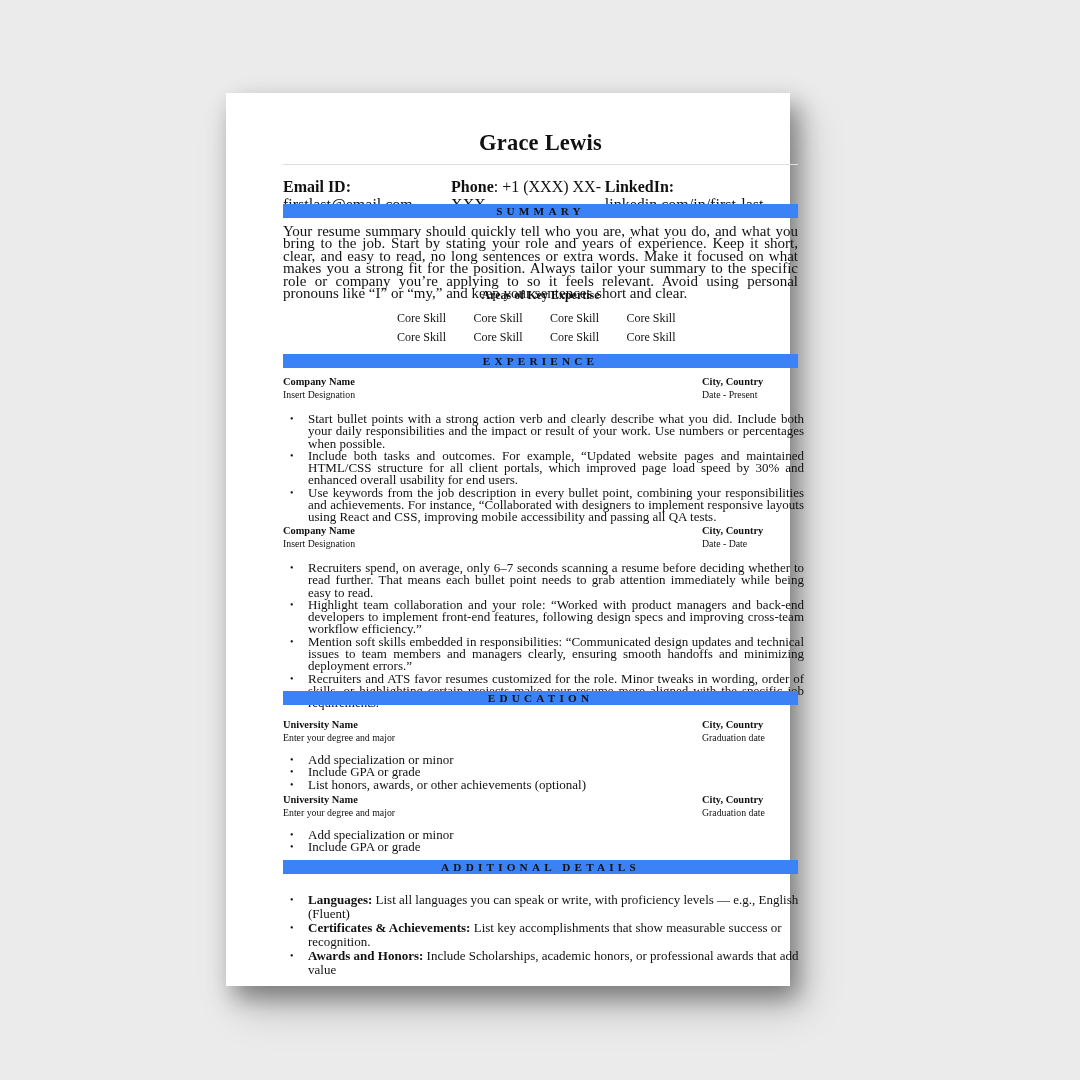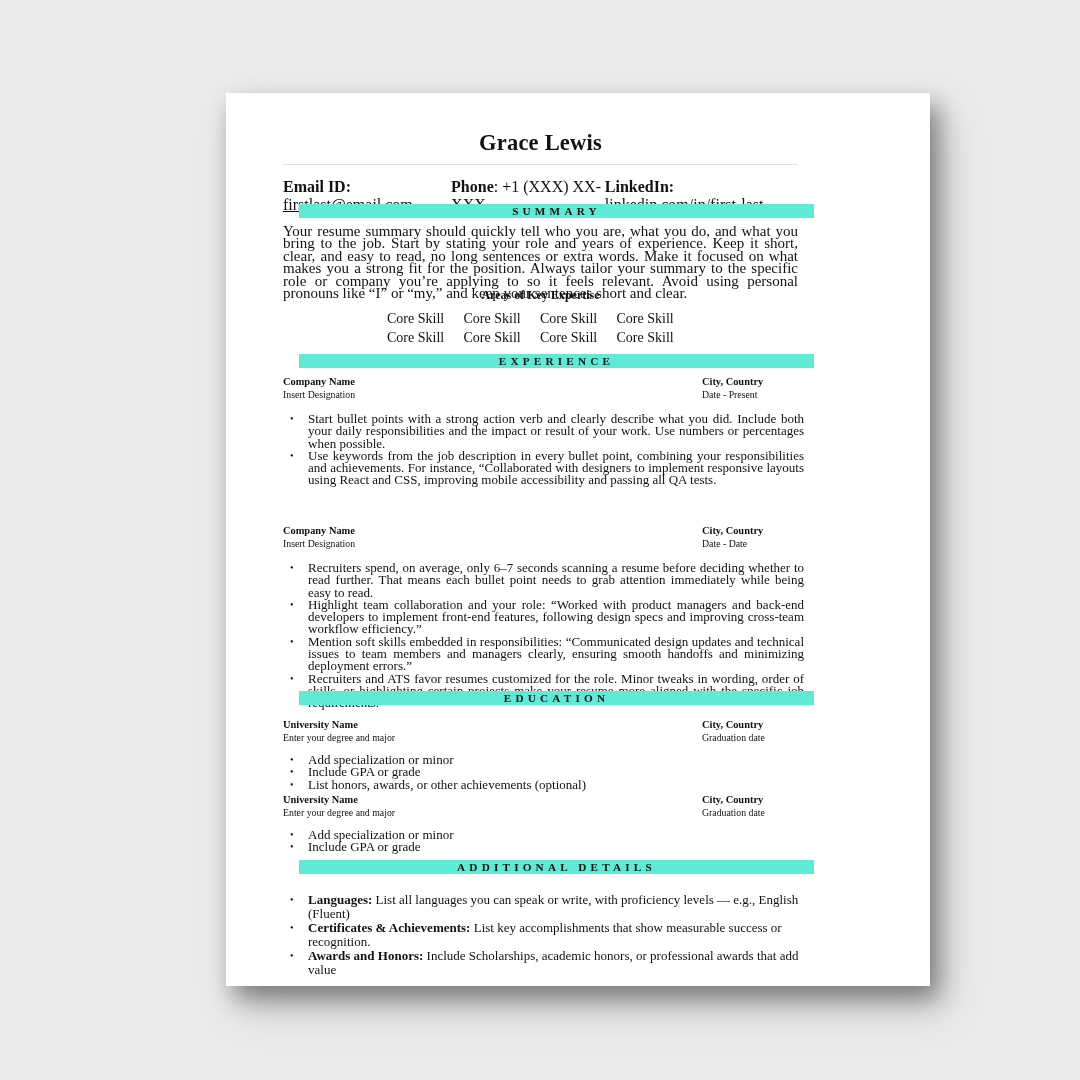--- a/index.html
+++ b/index.html
@@ -1,43 +1,43 @@
 <!DOCTYPE html>
 <html><head>
 <meta charset="utf-8">
 <style>
   html, body { margin:0; padding:0; }
   body {
     width:1080px; height:1080px; background:#ebebeb; position:relative; overflow:hidden;
     font-family:"Liberation Serif", serif; color:#111;
   }
   .page {
-    position:absolute; left:226px; top:93px; width:704px; height:893px; background:#fff;
+    position:absolute; left:226px; top:93px; width:564px; height:893px; background:#fff;
     box-shadow: 8px 12px 22px rgba(0,0,0,0.38), 14px 22px 40px rgba(0,0,0,0.18);
     font-family: Liberation Serif, serif;
   }
   .content { position:absolute; left:57px; top:0; width:515px; }
   .name {
     position:absolute; top:37px; left:0; width:515px; text-align:center;
     font-weight:bold; font-size:22.5px; letter-spacing:0.2px;
   }
   .name-rule { position:absolute; top:71px; left:0; width:515px; height:1px; background:#dedede; }
   .contact {
     position:absolute; top:85px; left:0; width:515px; font-size:16px;
     display:flex; justify-content:center;
   }
   .contact b { font-weight:bold; }
   .contact .link { text-decoration:underline; }
   .band {
-    position:absolute; left:16px; width:515px; height:14px; background:#5eead4;
+    position:absolute; left:0; width:515px; height:14px; background:#3b82f6;
     text-align:center; font-weight:bold; font-size:11.2px; letter-spacing:4.2px; line-height:14px;
   }
   .para { position:absolute; left:0; width:515px; font-size:15px; line-height:12.4px; text-align:justify; }
   .subhead { position:absolute; left:0; width:515px; text-align:center; font-weight:bold; font-size:12px; }
-  .skills { position:absolute; left:104px; width:320px; font-size:14px; }
+  .skills { position:absolute; left:114px; width:320px; font-size:12px; }
   .skills .row { display:flex; height:18.5px; }
   .skills .cell { width:76.5px; }
   .entry-head { position:absolute; left:0; width:515px; font-size:9.8px; line-height:12.5px; }
   .entry-head .l { position:absolute; left:0; top:0; }
   .entry-head .r { position:absolute; left:419px; top:0; }
   .entry-head .bold { font-weight:bold; font-size:10.4px; }
   ul.bl { position:absolute; left:0; width:515px; margin:6px; padding:0; list-style:none; font-size:13px; line-height:12.3px; }
   ul.bl li { position:relative; padding-left:19px; text-align:justify; }
   ul.bl li::before { content:"\2022"; position:absolute; left:1px; top:0; font-size:10px; }
   ul.bl.tight li { text-align:left; }
@@ -79,20 +79,21 @@
   <div class="band" style="top:261px;">EXPERIENCE</div>
 
   <div class="entry-head" style="top:283px; height:26px;">
     <span class="l bold">Company Name</span>
     <span class="r bold">City, Country</span>
     <span class="l" style="top:12.5px;">Insert Designation</span>
     <span class="r" style="top:12.5px;">Date - Present</span>
   </div>
   <ul class="bl" style="top:314px;">
     <li>Start bullet points with a strong action verb and clearly describe what you did. Include both your daily responsibilities and the impact or result of your work. Use numbers or percentages when possible.</li>
+    <li>Include both tasks and outcomes. For example, “Updated website pages and maintained HTML/CSS structure for all client portals, which improved page load speed by 30% and enhanced overall usability for end users.</li>
     <li>Use keywords from the job description in every bullet point, combining your responsibilities and achievements. For instance, “Collaborated with designers to implement responsive layouts using React and CSS, improving mobile accessibility and passing all QA tests.</li>
   </ul>
 
   <div class="entry-head" style="top:432px; height:26px;">
     <span class="l bold">Company Name</span>
     <span class="r bold">City, Country</span>
     <span class="l" style="top:12.5px;">Insert Designation</span>
     <span class="r" style="top:12.5px;">Date - Date</span>
   </div>
   <ul class="bl" style="top:463px;">

